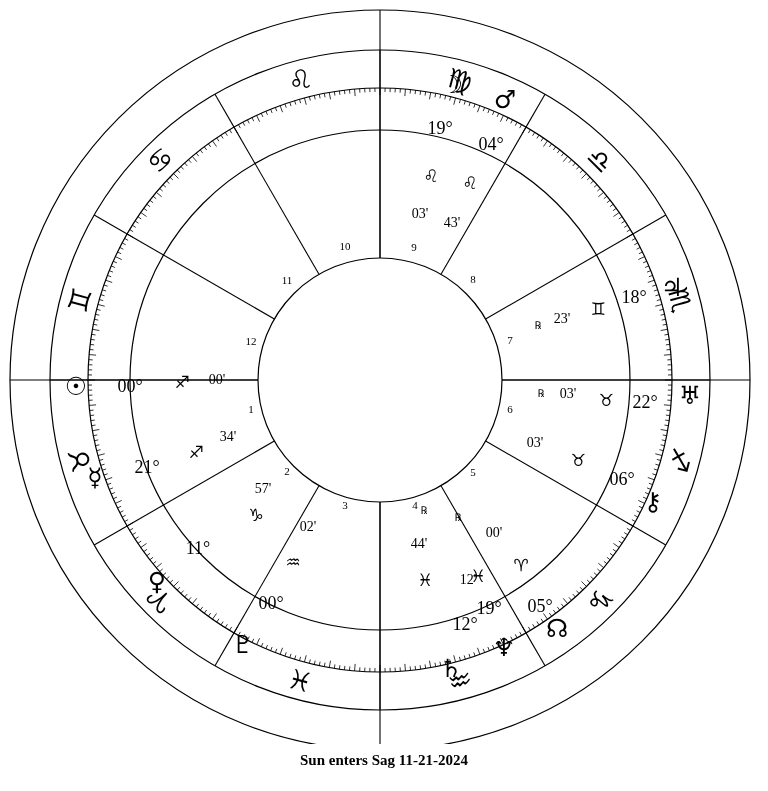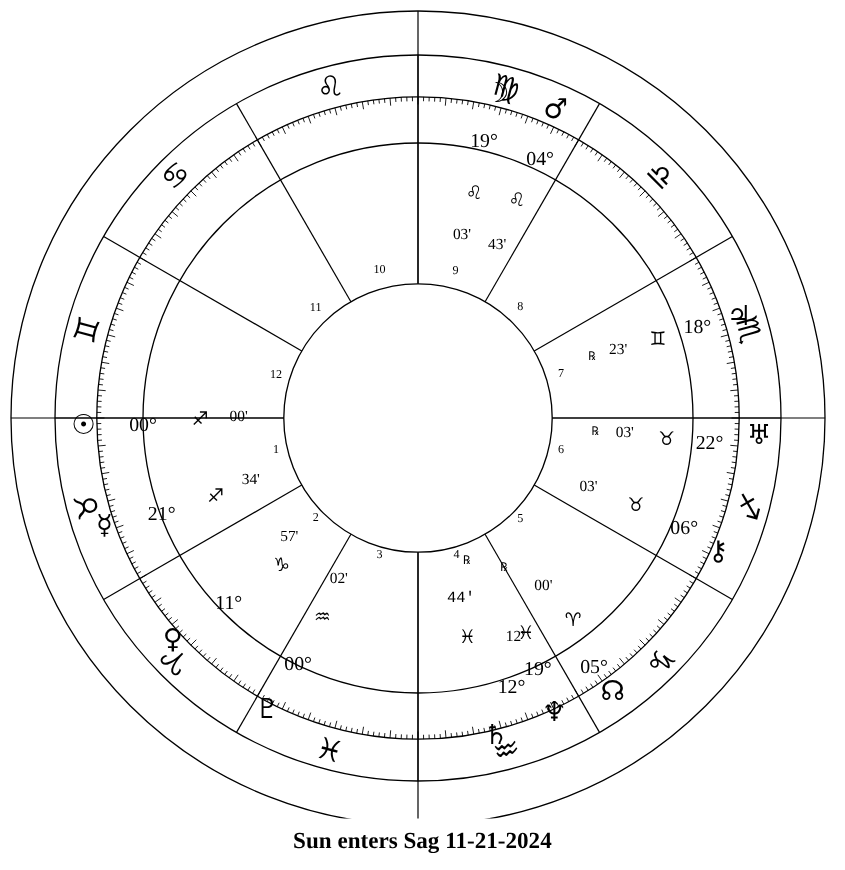--- a/index.html
+++ b/index.html
@@ -24,21 +24,21 @@
   .signsm{font-size:17px;}
   .deg{font-size:18px;}
   .min{font-size:14px;}
   .house{font-size:11px;}
   .retro{font-size:11px;}
   #caption{
     position:absolute;left:0;top:752px;width:768px;
     text-align:center;
     font-family:"Liberation Serif", serif;
     font-weight:bold;
-    font-size:21px;
+    font-size:15px;
   }
 </style>
 </head>
 <body>
 
 <div id="wrap">
 
   <svg id="chart" viewBox="0 0 768 744">
     <g fill="none" stroke="#000" stroke-width="1.2">
 
@@ -478,31 +478,31 @@
       <div class="lbl house" style="left: 251px; top: 341px;">12</div>
       <div class="lbl glyph planet" style="left: 76px; top: 386px;">☉</div>
       <div class="lbl deg" style="left: 130px; top: 386px;">00°</div>
       <div class="lbl glyph signsm" style="left: 182px; top: 382px;">♐</div>
       <div class="lbl min" style="left: 217px; top: 380px;">00'</div>
       <div class="lbl glyph planet" style="left: 95px; top: 477px;">☿</div>
       <div class="lbl deg" style="left: 147px; top: 467px;">21°</div>
       <div class="lbl glyph signsm" style="left: 196px; top: 452px;">♐</div>
       <div class="lbl min" style="left: 228px; top: 437px;">34'</div>
       <div class="lbl glyph planet" style="left: 157px; top: 581px;">♀</div>
-      <div class="lbl deg" style="left: 208px; top: 548px;">11°</div>
+      <div class="lbl deg" style="left: 198px; top: 548px;">11°</div>
       <div class="lbl glyph signsm" style="left: 256px; top: 515px;">♑</div>
       <div class="lbl min" style="left: 263px; top: 489px;">57'</div>
       <div class="lbl glyph planet" style="left: 243px; top: 644px;">♇</div>
       <div class="lbl deg" style="left: 271px; top: 603px;">00°</div>
       <div class="lbl glyph signsm" style="left: 293px; top: 562px;">♒</div>
       <div class="lbl min" style="left: 308px; top: 527px;">02'</div>
       <div class="lbl glyph planet" style="left: 451px; top: 668px;">♄</div>
       <div class="lbl deg" style="left: 440px; top: 624px; margin-left: 25px;">12°</div>
       <div class="lbl glyph signsm" style="left: 425px; top: 580px;">♓</div>
-      <div class="lbl min" style="left: 419px; top: 544px; font-family: Liberation Mono, monospace;">44'</div>
+      <div class="lbl min" style="left: 419px; top: 544px;">44'</div>
       <div class="lbl glyph planet" style="left: 504px; top: 647px;">♆</div>
       <div class="lbl deg" style="left: 489px; top: 608px;">19°</div>
       <div class="lbl glyph signsm" style="left: 478px; top: 576px;">♓</div>
       <div class="lbl min" style="left: 468px; top: 548px; margin-top: 32px;">12'</div>
       <div class="lbl glyph planet" style="left: 557px; top: 628px;">☊</div>
       <div class="lbl deg" style="left: 540px; top: 606px;">05°</div>
       <div class="lbl glyph signsm" style="left: 521px; top: 565px;">♈</div>
       <div class="lbl min" style="left: 494px; top: 533px;">00'</div>
       <div class="lbl glyph planet" style="left: 653px; top: 501px;">⚷</div>
       <div class="lbl deg" style="left: 622px; top: 479px;">06°</div>

